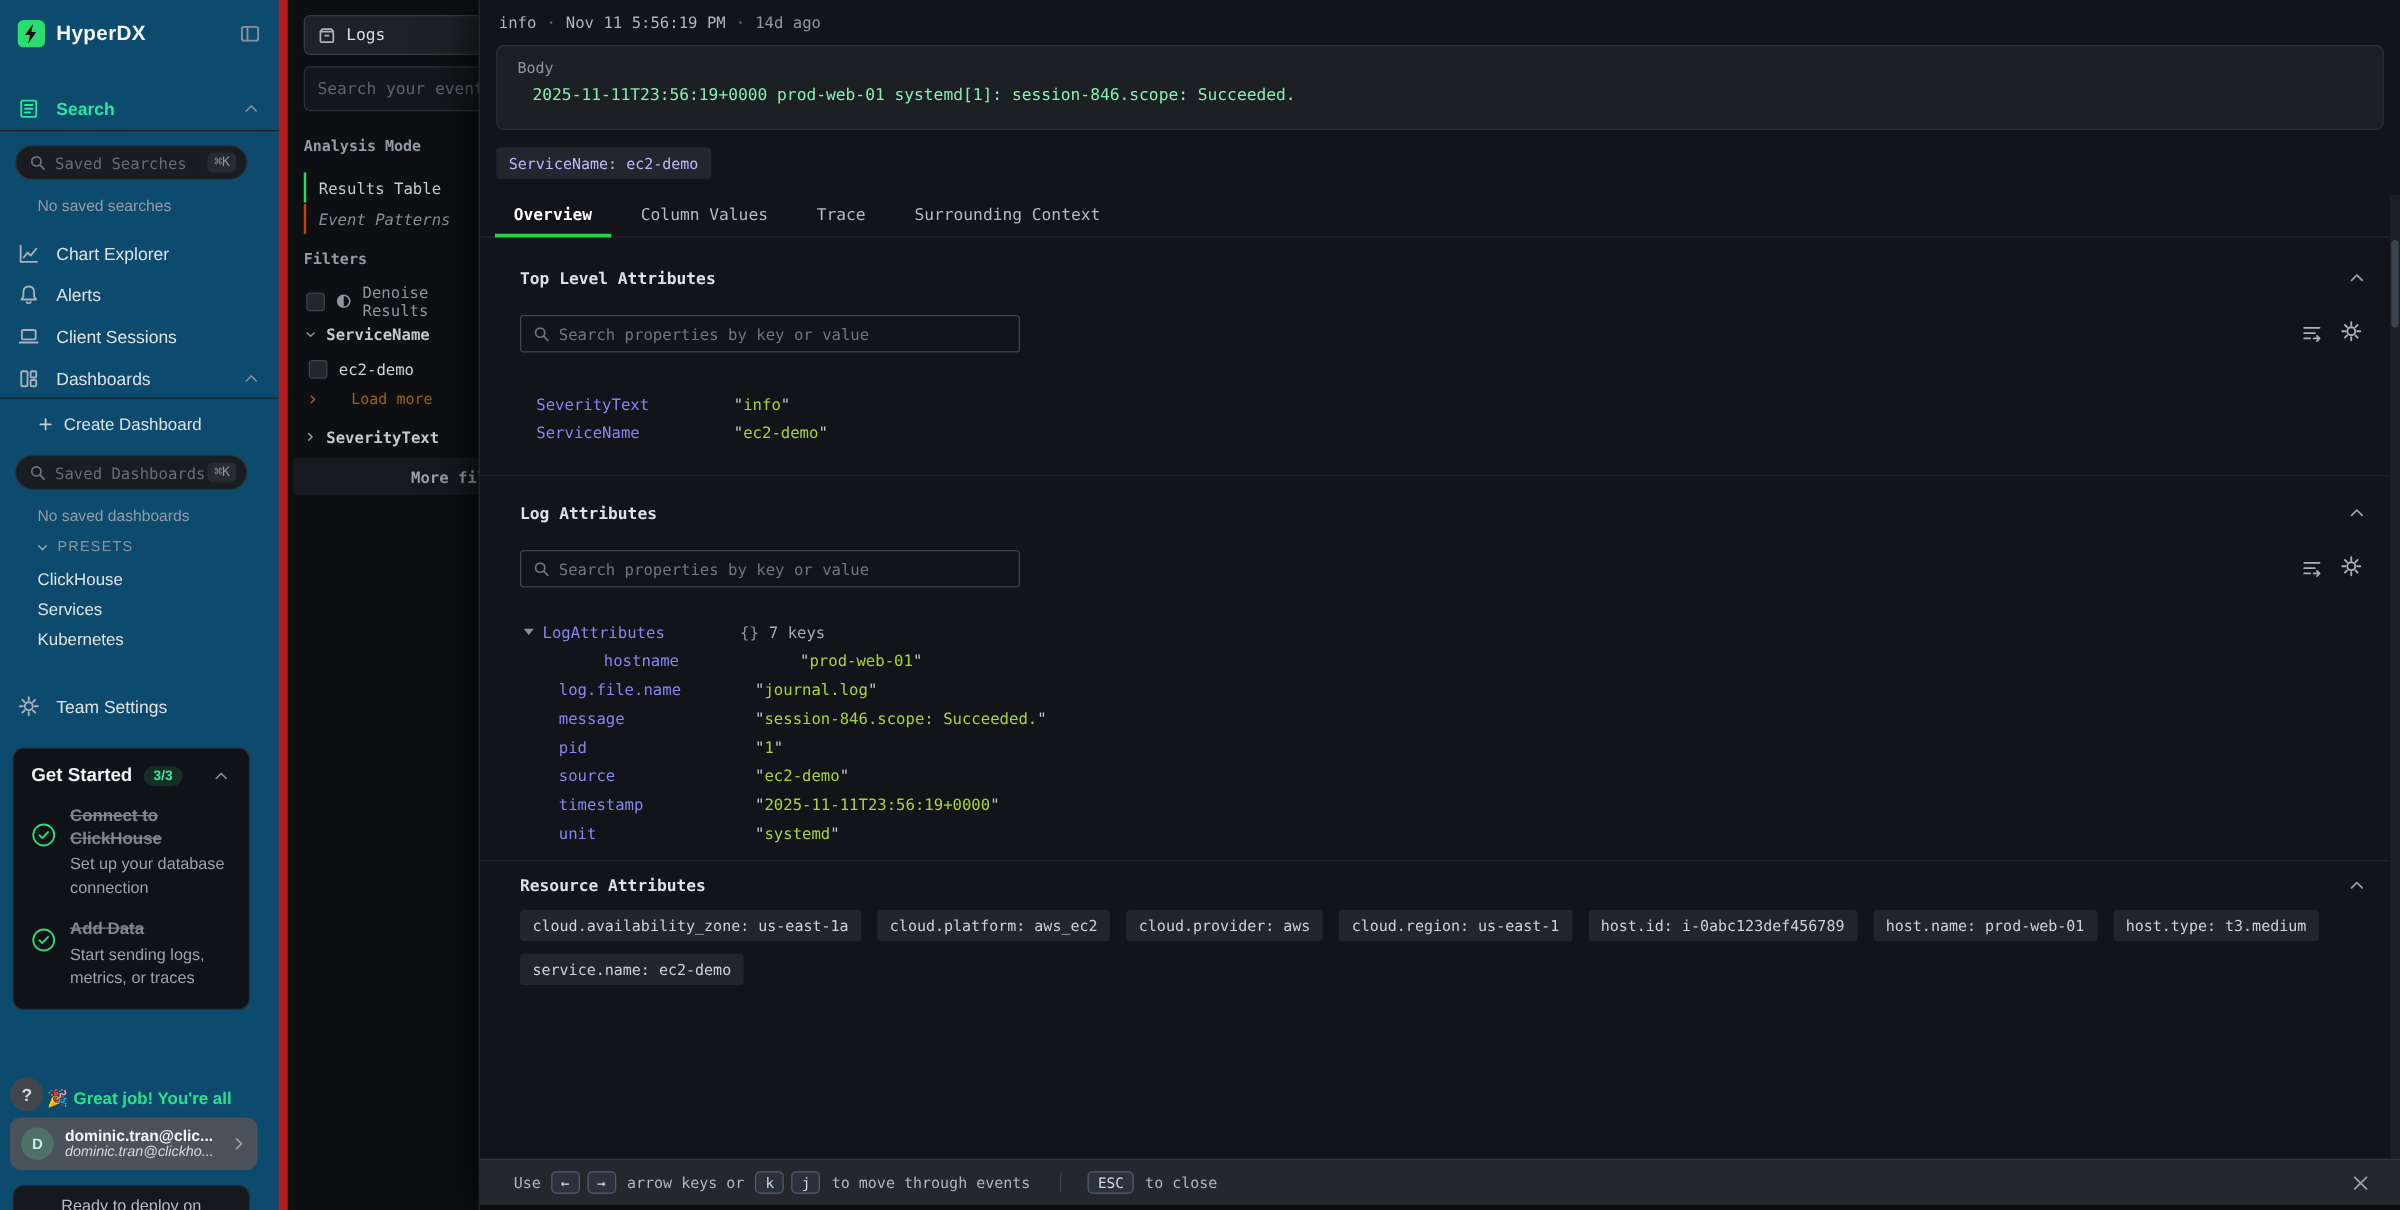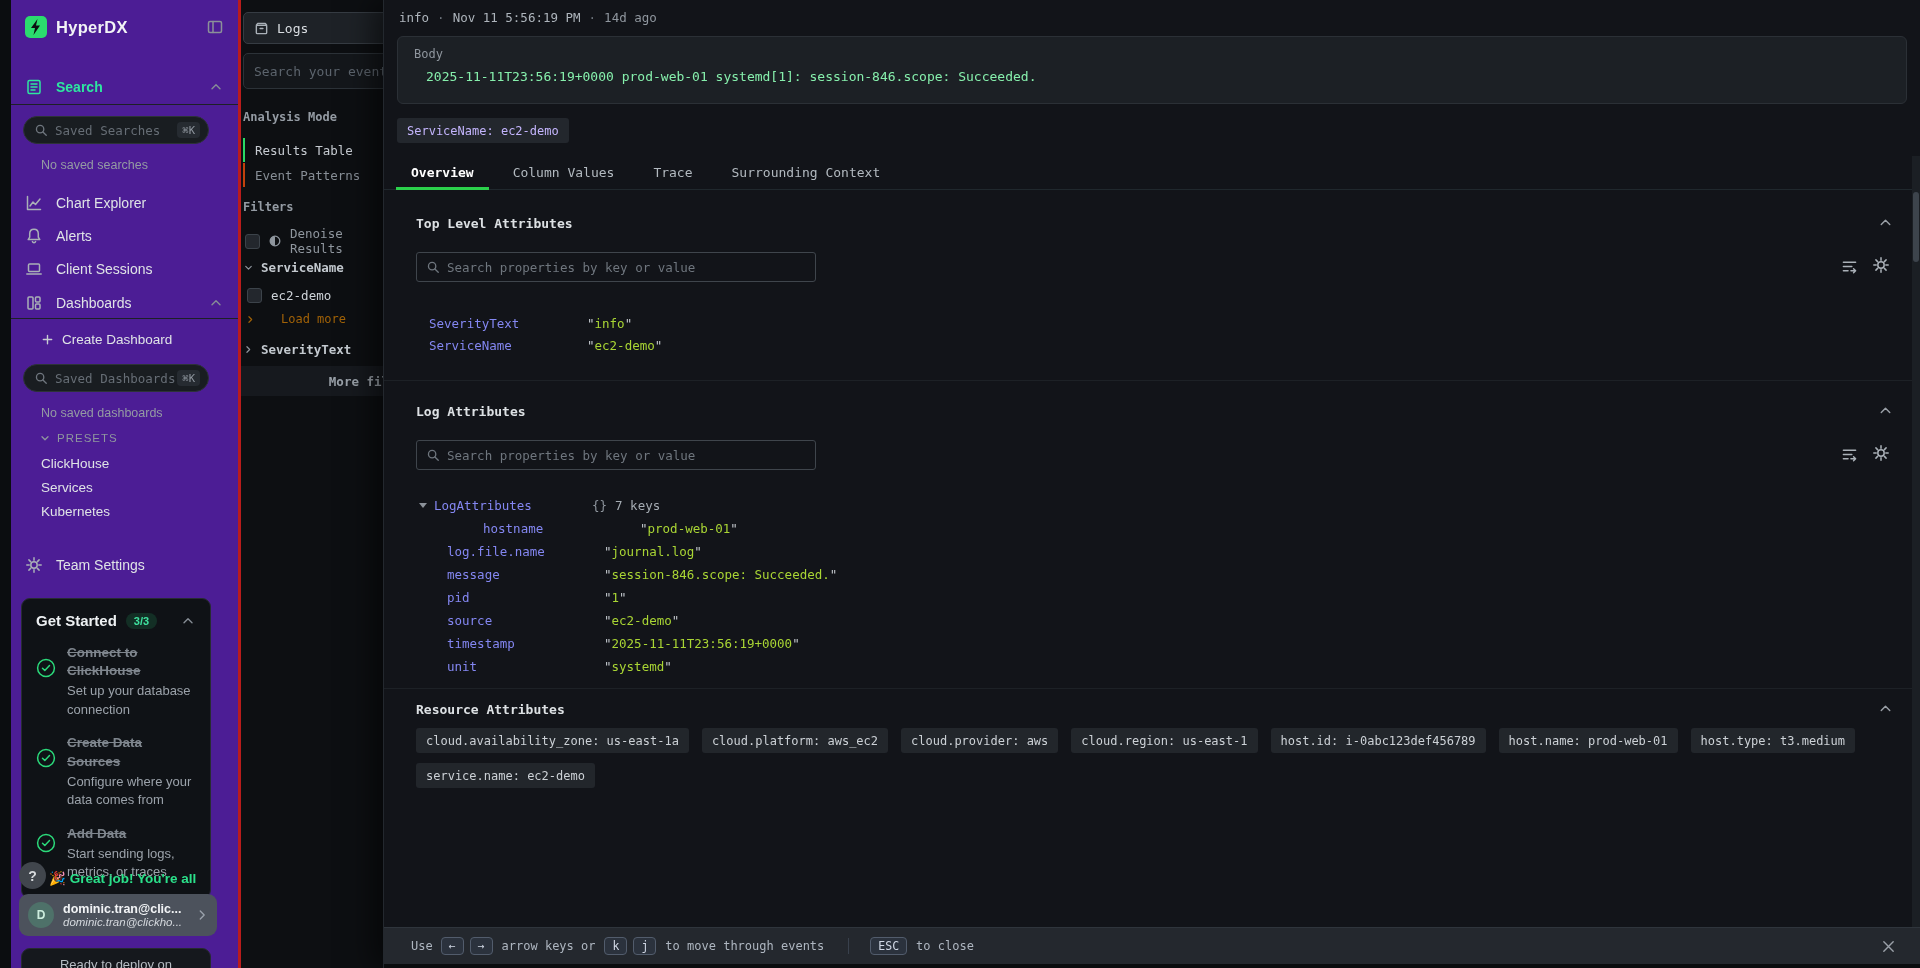--- a/index.html
+++ b/index.html
@@ -3,21 +3,21 @@
 <meta charset="utf-8">
 <style>
   * { box-sizing: border-box; margin: 0; padding: 0; }
   html,body { width:1920px; height:968px; overflow:hidden; }
   body { background:#0b0d10; font-family:"Liberation Sans","DejaVu Sans",sans-serif; position:relative; color:#dfe3e6; }
   .mono { font-family:"DejaVu Sans Mono","Liberation Mono",monospace; }
   svg { display:block; }
   .ic { stroke:currentColor; fill:none; stroke-width:1.5; stroke-linecap:round; stroke-linejoin:round; }
 
   
-  #sidebar { position:absolute; left:11px; top:0; width:230px; height:968px; background:#4c1d95; border-right:3px solid #b91c1c; z-index:5; }
+  #sidebar { position:absolute; left:0; top:0; width:230px; height:968px; background:#0c4a6e; border-right:7px solid #b91c1c; z-index:5; }
   .srow { position:absolute; left:0; right:0; display:flex; align-items:center; }
   .brand-row { top:12px; height:30px; padding:0 14px; }
   .brand-logo { width:22px; height:22px; }
   .brand-name { margin-left:9px; font-size:16.5px; font-weight:bold; color:#f2f4f6; letter-spacing:.3px; }
   .panel-ic { margin-left:auto; color:#8b9199; }
   .nav-row { height:30px; padding:0 14px; font-size:14px; color:#dfe3e6; cursor:pointer; }
   .nav-row .nico { color:#a9b0b7; margin-right:13px; }
   .nav-row.active, .nav-row.active .nico { color:#2ee6a0; font-weight:bold; }
   .nav-chev { margin-left:auto; color:#878e96; }
   .sdivider { position:absolute; left:0; right:0; height:1px; background:#1d2125; }
@@ -268,32 +268,20 @@
             <circle cx="10" cy="10" r="8.4"></circle>
             <path d="M6.5 10.2l2.3 2.3 4.7-4.9"></path>
           </svg>
       </span>
       <span>
         <span class="gs-item-title" style="display:block;">Connect to ClickHouse</span>
         <span class="gs-item-desc" style="display:block;">Set up your database connection</span>
       </span>
     </div>
     <div class="gs-item">
-      <span class="gs-check" style="margin-top:14px;">
-        <svg class="ic" viewBox="0 0 20 20" width="20" height="20">
-            <circle cx="10" cy="10" r="8.4"></circle>
-            <path d="M6.5 10.2l2.3 2.3 4.7-4.9"></path>
-          </svg>
-      </span>
-      <span>
-        <span class="gs-item-title" style="display:block;">Create Data Sources</span>
-        <span class="gs-item-desc" style="display:block;">Configure where your data comes from</span>
-      </span>
-    </div>
-    <div class="gs-item">
       <span class="gs-check" style="margin-top:8px;">
         <svg class="ic" viewBox="0 0 20 20" width="20" height="20">
             <circle cx="10" cy="10" r="8.4"></circle>
             <path d="M6.5 10.2l2.3 2.3 4.7-4.9"></path>
           </svg>
       </span>
       <span>
         <span class="gs-item-title" style="display:block;">Add Data</span>
         <span class="gs-item-desc" style="display:block;">Start sending logs, metrics, or traces</span>
       </span>
@@ -331,21 +319,21 @@
     </span>
     <span>Logs</span>
   </div>
 
   <div class="m-abs ev-search">
     <input type="text" placeholder="Search your events..." style="">
   </div>
 
   <div class="m-abs m-label" style="left:12px; top:110px;">Analysis Mode</div>
   <div class="m-abs mode-item active" style="left:12px; top:138px;">Results Table</div>
-  <div class="m-abs mode-item" style="left:12px; top:163px;">Event Patterns</div>
+  <div class="m-abs mode-item" style="left:12px; top:163px;font-style:italic;">Event Patterns</div>
 
   <div class="m-abs m-label" style="left:12px; top:200px;">Filters</div>
 
   <div class="m-abs denoise-row" style="left:14px; top:226px;">
     <span class="chk"></span>
     <span class="dico">
       <svg viewBox="0 0 16 16" width="14" height="14" class="ic">
           <circle cx="8" cy="8" r="5.5"></circle>
           <path d="M8 2.5a5.5 5.5 0 0 0 0 11z" fill="currentColor" stroke="none"></path>
         </svg>

